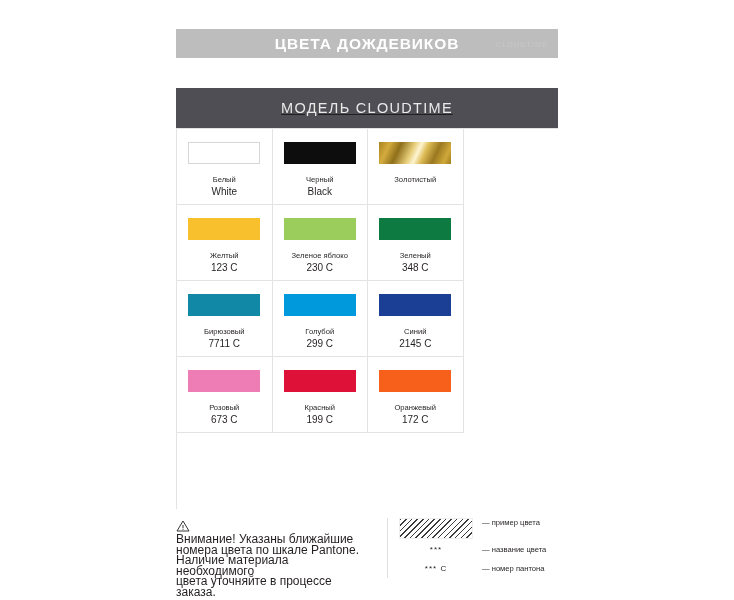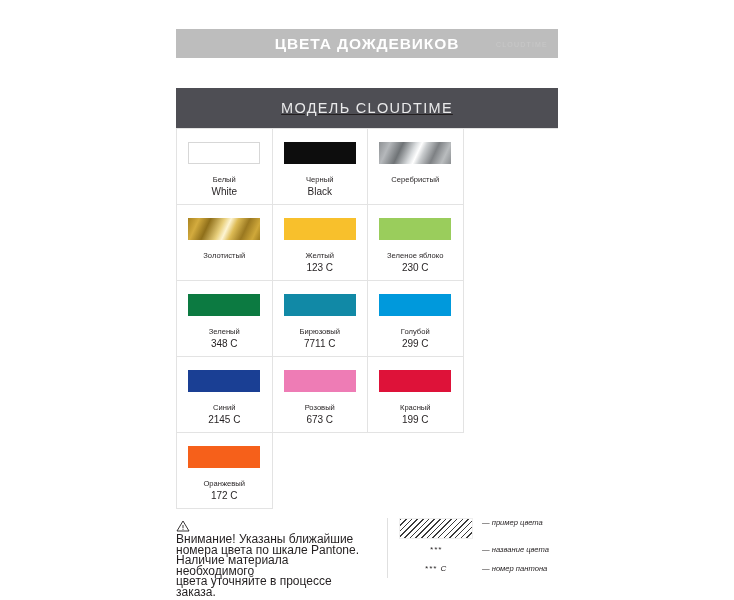--- a/index.html
+++ b/index.html
@@ -132,21 +132,20 @@
     white-space:pre-line;
   }
   .legend{
     position:absolute;
     left:211px;top:0px;
     width:171px;
     height:60px;
     border-left:1px solid #e0e0e0;
     padding-left:11px;
     box-sizing:border-box;
-    font-style:italic;
   }
   .legend-row{
     display:flex;
     align-items:center;
     height:19px;
   }
   .legend-row.first{height:22px;align-items:flex-start;}
   .hatch{
     width:74px;height:21px;
     background-image:repeating-linear-gradient(135deg,#3b3b3b 0px,#3b3b3b 1px,#ffffff 1px,#ffffff 4px);
@@ -187,26 +186,20 @@
         <div class="labels">
           <span class="nm">Белый</span>
           <span class="pt">White</span>
         </div>
       </div>
       <div class="cell">
         <div class="swatch" style="background: rgb(13, 13, 13);"></div>
         <div class="labels">
           <span class="nm">Черный</span>
           <span class="pt">Black</span>
-        </div>
-      </div>
-      <div class="cell">
-        <div class="swatch" style="background: linear-gradient(115deg, rgb(142, 145, 148) 0%, rgb(181, 184, 187) 14%, rgb(111, 115, 118) 30%, rgb(216, 219, 221) 46%, rgb(255, 255, 255) 53%, rgb(201, 204, 206) 60%, rgb(126, 129, 132) 74%, rgb(185, 188, 190) 88%, rgb(139, 142, 145) 100%);"></div>
-        <div class="labels">
-          <span class="nm">Серебристый</span>
         </div>
       </div>
       <div class="cell">
         <div class="swatch" style="background: linear-gradient(115deg, rgb(169, 131, 31) 0%, rgb(211, 171, 62) 14%, rgb(143, 111, 26) 28%, rgb(232, 207, 124) 45%, rgb(253, 244, 210) 53%, rgb(221, 187, 85) 62%, rgb(154, 120, 32) 76%, rgb(207, 168, 58) 90%, rgb(160, 125, 30) 100%);"></div>
         <div class="labels">
           <span class="nm">Золотистый</span>
         </div>
       </div>
       <div class="cell">
         <div class="swatch" style="background: rgb(248, 192, 44);"></div>

